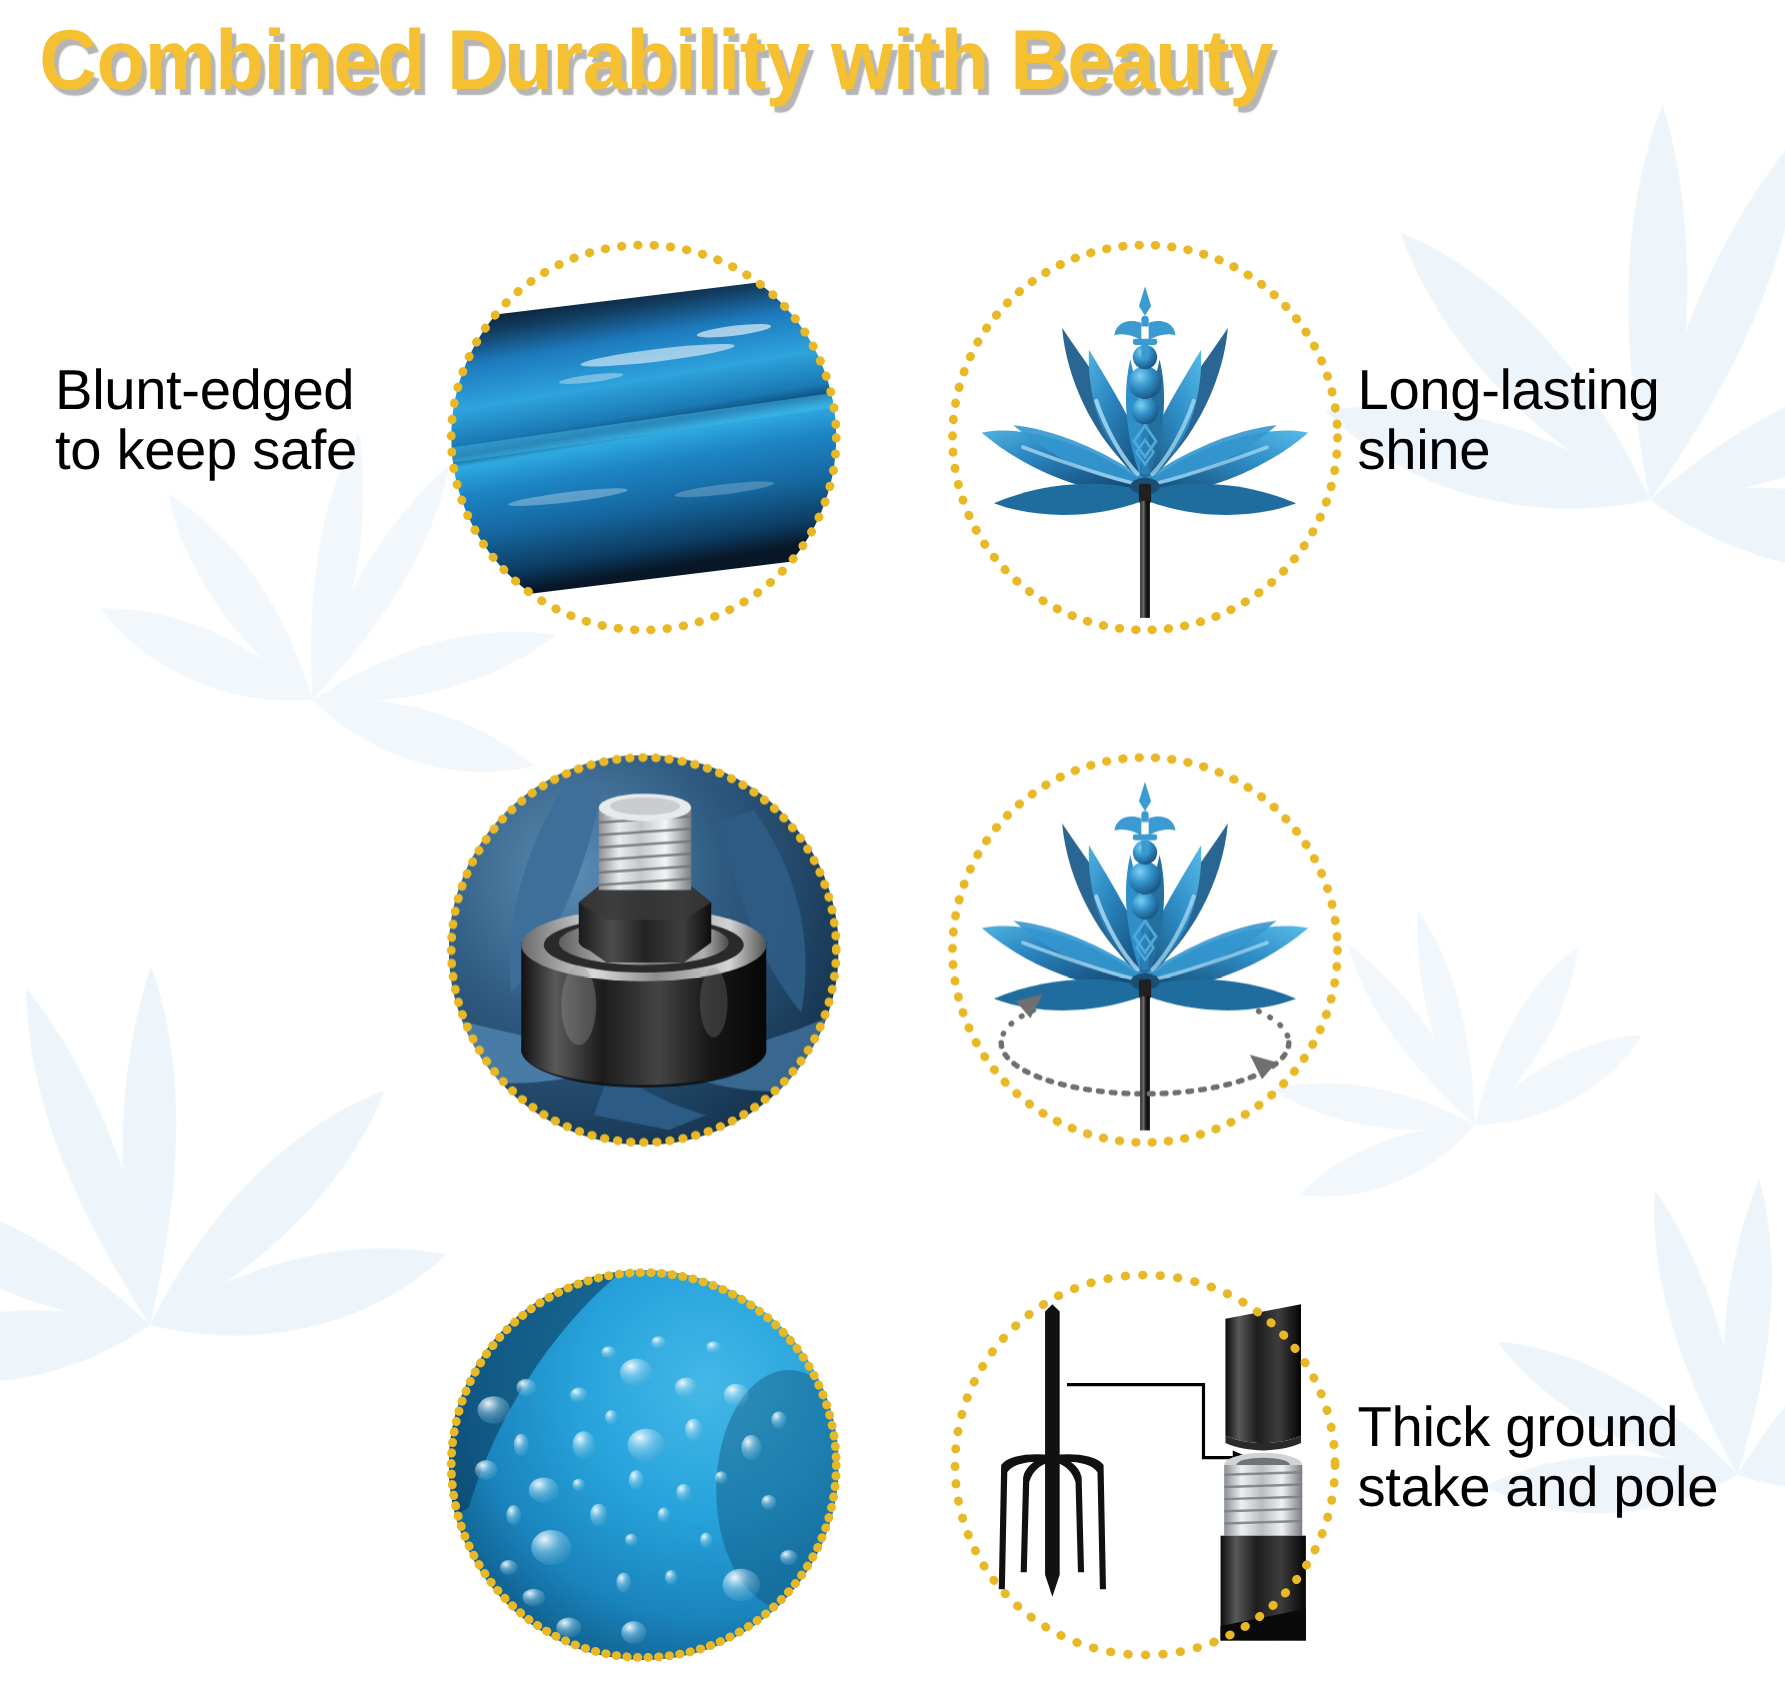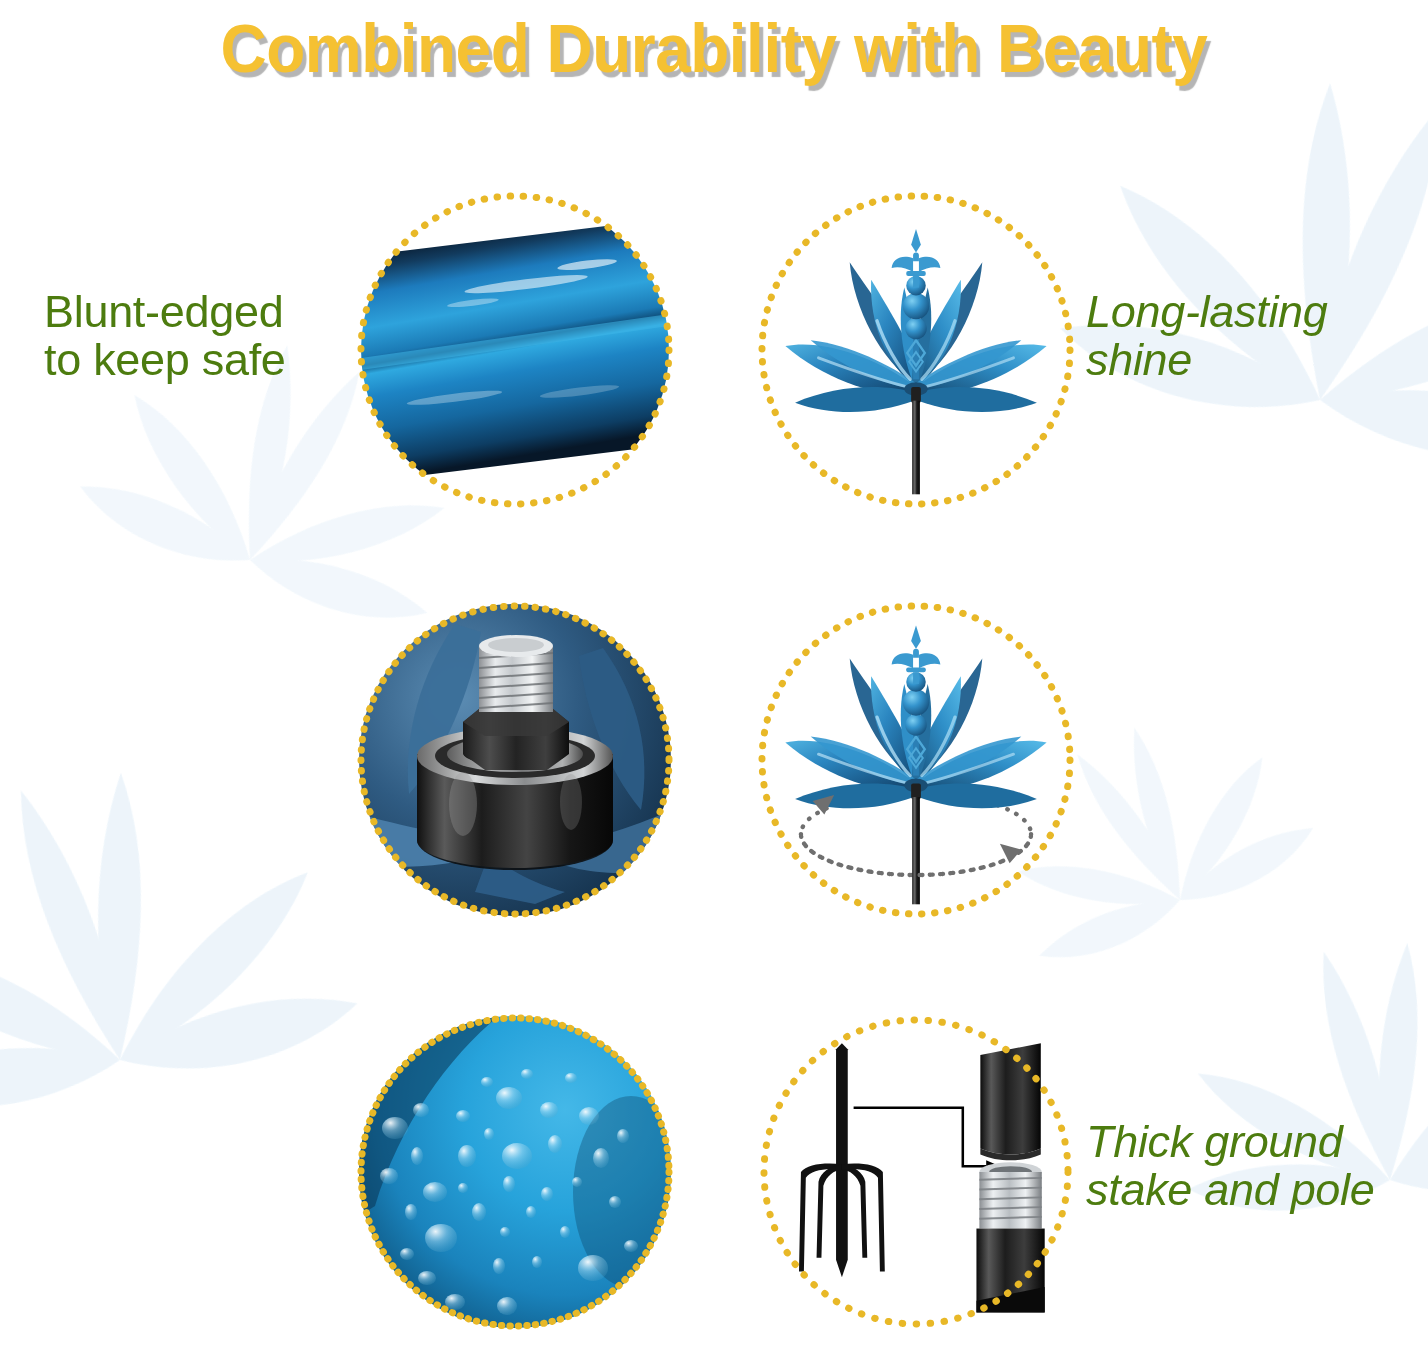--- a/index.html
+++ b/index.html
@@ -22,21 +22,20 @@
   }
 
   
   #title-bar {
     position: absolute;
     top: 0; left: 0;
     width: 1428px;
     height: 96px;
     display: flex;
     align-items: center;
-    justify-content: center;
     z-index: 5;
   }
   #page-title {
     font-family: "Liberation Sans Narrow", "Liberation Sans", sans-serif;
     font-weight: bold;
     font-size: 68px;
     line-height: 1;
     letter-spacing: -0.5px;
     color: #f5c132;
     text-shadow: 4px 5px 1px rgba(120,120,120,0.55);
@@ -56,28 +55,28 @@
   #row-2 { top: 578px; }
   #row-3 { top: 990px; }
 
   .cell {
     position: absolute;
     top: 0;
     width: 714px;
     height: 368px;
   }
   .cell.left  { left: 0; }
-  .cell.right { left: 714px; font-style: italic; }
+  .cell.right { left: 714px; }
 
   
   .label {
     position: absolute;
     font-size: 45px;
     line-height: 1.07;
-    color: #4d7c0f;
+    color: #000000;
     font-weight: 400;
     white-space: pre-line;
     letter-spacing: -0.3px;
   }
   .label.lt {           
     right: 330px;
     top: 120px;
     text-align: left;
     width: 340px;
   }

